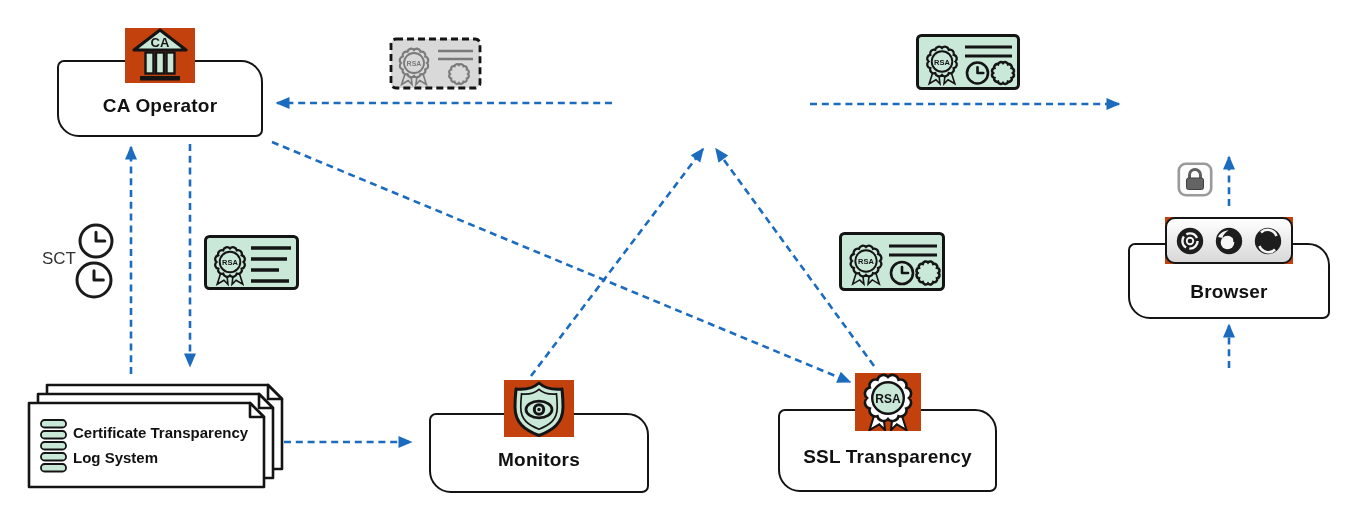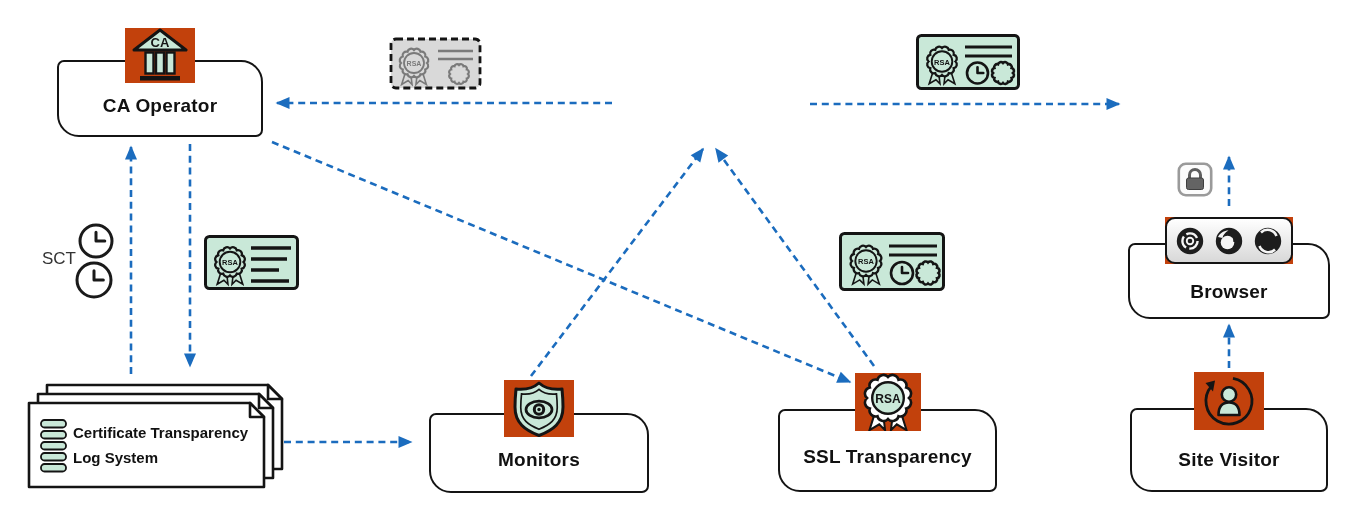--- a/index.html
+++ b/index.html
@@ -108,31 +108,20 @@
         </svg>
         <svg width="30" height="30" viewBox="-15 -15 30 30">
           <circle r="13.2" fill="#1d1d1d"></circle>
           <path d="M-8.5,5 A9.5,9.5 0 0 0 7,8.5" stroke="#f5f5f5" stroke-width="2.6" fill="none"></path>
           <path d="M8.5,-5 A9.5,9.5 0 0 0 -7,-8.5" stroke="#f5f5f5" stroke-width="2.6" fill="none"></path>
         </svg>
       </span>
     </span>
   </div>
 
-  <div class="node" style="left:1130px;top:408px;width:198px;height:84px;padding-top:20px;">
-    <span class="node-label">Site Visitor</span>
-    <span class="node-icon" style="top:-38px;">
-      <svg width="56" height="58" viewBox="0 0 56 58">
-        <path d="M32,6.4 A23,23 0 1 1 10.4,14.2" fill="none" stroke="#141414" stroke-width="2.8"></path>
-        <polygon points="4.5,11 14,8.5 12,19.5" fill="#141414"></polygon>
-        <path d="M17.5,43 C17.5,34 21.5,30.5 28,30.5 C34.5,30.5 38.5,34 38.5,43 Z" fill="#c9e8d8" stroke="#141414" stroke-width="2.6" stroke-linejoin="round"></path>
-        <circle cx="28" cy="22.5" r="7.2" fill="#c9e8d8" stroke="#141414" stroke-width="2.6"></circle>
-      </svg>
-    </span>
-  </div>
 
   <svg class="float-icon" style="left:25px;top:381px;z-index:2;" width="260" height="114" viewBox="0 0 260 114">
     <g fill="#ffffff" stroke="#141414" stroke-width="2.6" stroke-linejoin="round">
       <path d="M22,4 L243,4 L257,18 L257,88 L22,88 Z"></path>
       <polygon points="243,4 243,18 257,18"></polygon>
       <path d="M13,13 L234,13 L248,27 L248,97 L13,97 Z"></path>
       <polygon points="234,13 234,27 248,27"></polygon>
       <path d="M4,22 L225,22 L239,36 L239,106 L4,106 Z"></path>
       <polygon points="225,22 225,36 239,36"></polygon>
     </g>

